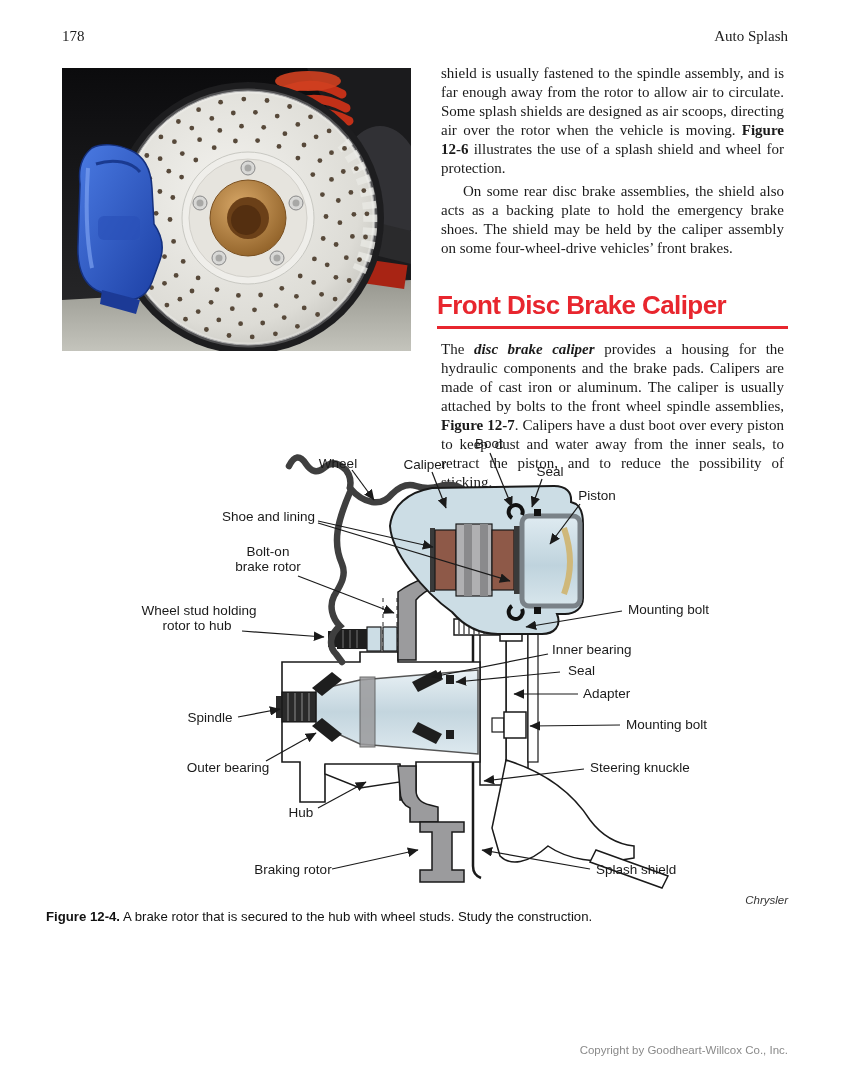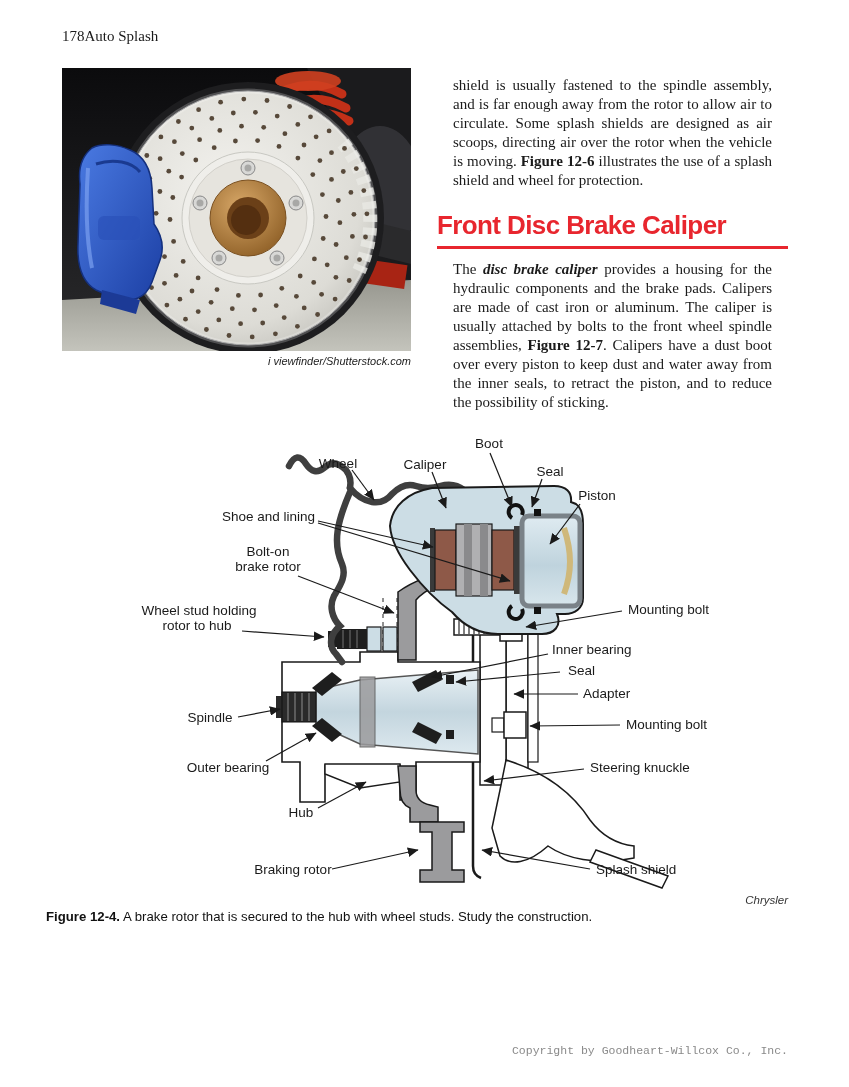--- a/index.html
+++ b/index.html
@@ -1,40 +1,40 @@
 <!DOCTYPE html>
 <html><head>
 <meta charset="utf-8">
 <style>
   html,body{margin:0;padding:0;}
   body{width:849px;height:1087px;background:#ffffff;position:relative;overflow:hidden;
        font-family:"Liberation Serif",serif;color:#1a1a1a;}
   .header{position:absolute;left:62px;top:28px;width:726px;display:flex;
-          font-size:15px;}
+          justify-content:space-between;font-size:15px;}
   .photo-fig{position:absolute;left:62px;top:68px;width:349px;}
   .photo-svg{display:block;width:349px;height:283px;}
   .credit{font-family:"Liberation Sans",sans-serif;font-style:italic;font-size:11px;
           text-align:right;margin-top:4px;color:#222;}
   .caption{font-family:"Liberation Sans",sans-serif;font-size:13.2px;line-height:17.5px;
            margin-top:2px;color:#111;}
   .caption b{margin-right:3px;}
   .right-col{position:absolute;left:437px;top:60px;width:351px;font-size:15px;
              line-height:19px;text-align:justify;}
-  .right-col p{margin:16px;}
+  .right-col p{margin:4px;}
   .p2{text-indent:22px;}
   h2.section{font-family:"Liberation Sans",sans-serif;font-weight:bold;font-size:26px;
-             letter-spacing:-0.6px;color:#e8262e;margin:20px 0 0 0;line-height:30px;}
+             letter-spacing:-0.6px;color:#e8262e;margin:32px 0 0 0;line-height:30px;}
   .red-rule{height:3px;background:#e8262e;margin-top:6px;}
   .p3{margin-top:11px !important;}
   .diagram{position:absolute;left:60px;top:430px;width:730px;height:480px;}
   .diagram svg{display:block;}
   .diagram text{font-family:"Liberation Sans",sans-serif;font-size:13.5px;fill:#1a1a1a;}
   .diagram text.credit-t{font-style:italic;font-size:11.5px;fill:#333;}
   .fig4-caption{position:absolute;left:46px;top:906px;width:726px;}
-  .footer{position:absolute;right:61px;top:1044px;font-family:Liberation Mono, monospace;
+  .footer{position:absolute;right:61px;top:1044px;font-family:Liberation Sans, sans-serif;
           font-size:11.5px;color:#8a8a8a;}
 </style>
 </head>
 <body>
 
 <div>
 
   <div class="header">
     <span>178</span>
     <span>Auto Splash</span>
@@ -211,25 +211,25 @@
             <circle cx="215" cy="190" r="3.5"></circle>
           <circle cx="234" cy="135" r="3.5"></circle>
         </g>
       </g>
       <path d="M30,80 C20,88 16,100 18,116 L16,176 C15,198 20,214 34,222 L52,230 C70,236 84,230 90,214 L98,192 C103,178 99,166 92,156 L90,120 C89,100 82,88 68,82 C55,76 40,75 30,80 Z" fill="url(#calGrad)" stroke="#14307e" stroke-width="1.5"></path>
       <path d="M34,96 C52,90 70,94 78,104" stroke="#1a3a90" stroke-width="3" fill="none"></path>
       <rect x="36" y="148" width="42" height="24" rx="6" fill="#2a50b8" opacity="0.65"></rect>
       <path d="M40,222 L78,232 L74,246 L38,236 Z" fill="#1c3a96"></path>
       <path d="M26,100 C24,130 24,170 30,200" stroke="#7aa0f0" stroke-width="4" opacity="0.7" fill="none"></path>
     </svg>
-    <div class="credit">i viewfinder/Shutterstock.com</div>
   </div>
 
   <div class="right-col">
     <p><span>shield is usually fastened to the spindle assembly, and is far enough away from the rotor to allow air to circulate. Some splash shields are designed as air scoops, directing air over the rotor when the vehicle is moving. </span><b>Figure 12-6</b><span> illustrates the use of a splash shield and wheel for protection.</span></p>
+    <p class="p2">On some rear disc brake assemblies, the shield also acts as a backing plate to hold the emergency brake shoes. The shield may be held by the caliper assembly on some four-wheel-drive vehicles’ front brakes.</p>
     <h2 class="section">Front Disc Brake Caliper</h2>
     <div class="red-rule"></div>
     <p class="p3"><span>The </span><b><i>disc brake caliper</i></b><span> provides a housing for the hydraulic components and the brake pads. Calipers are made of cast iron or aluminum. The caliper is usually attached by bolts to the front wheel spindle assemblies, </span><b>Figure 12-7</b><span>. Calipers have a dust boot over every piston to keep dust and water away from the inner seals, to retract the piston, and to reduce the possibility of sticking.</span></p>
   </div>
 
   <div class="diagram">
     <svg viewBox="0 0 730 480" width="730" height="480">
       <defs>
         <marker id="arr" markerWidth="10" markerHeight="8" refX="8.5" refY="4" orient="auto">
           <path d="M0,0 L9,4 L0,8 Z" fill="#1a1a1a"></path>

